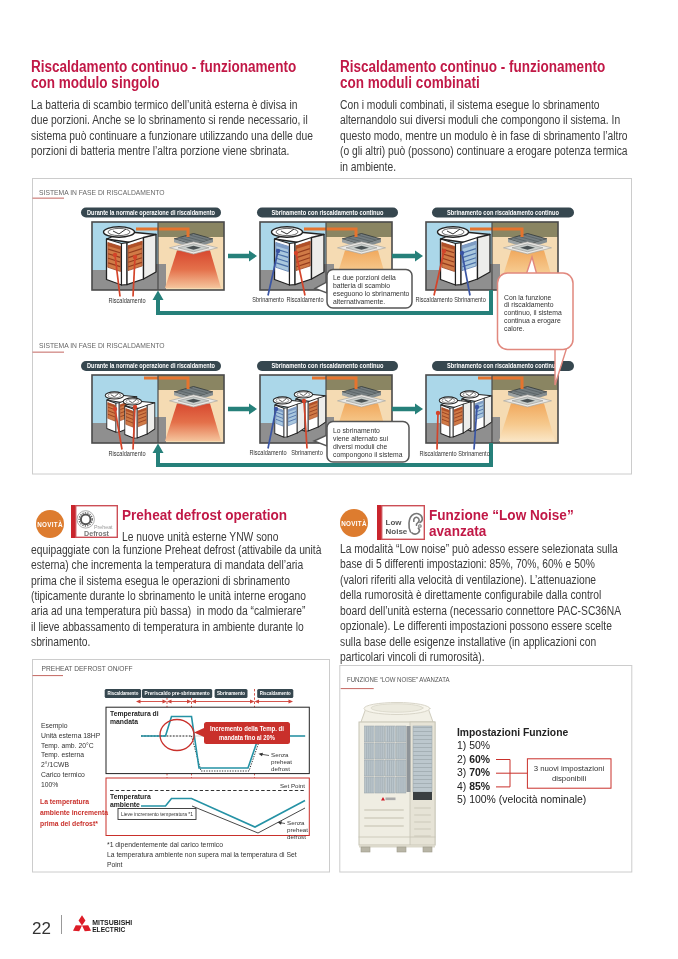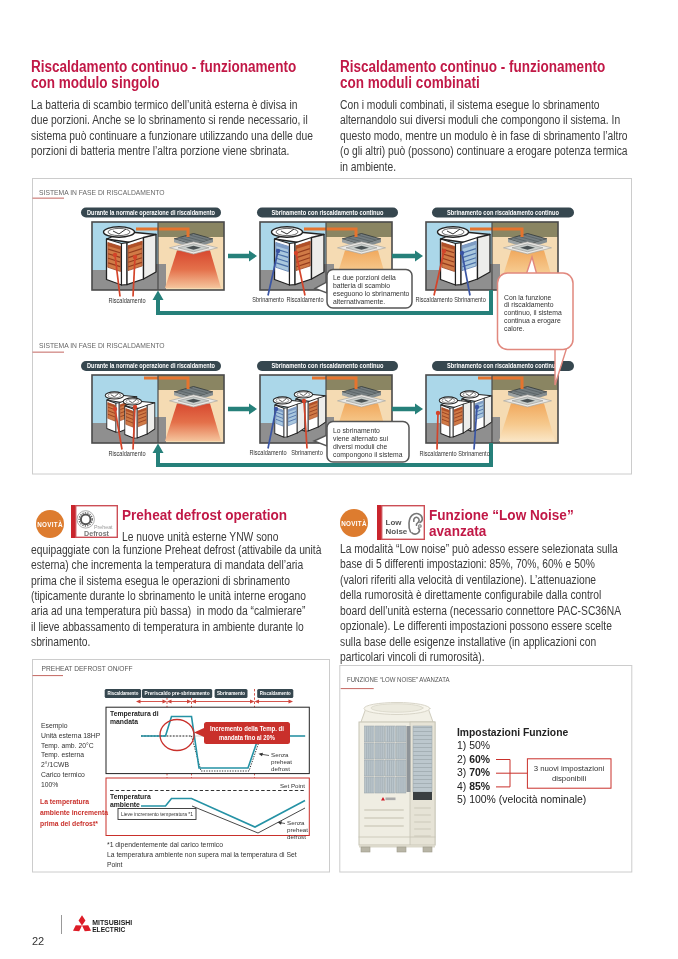--- a/index.html
+++ b/index.html
@@ -657,21 +657,21 @@
 <line x1="171" y1="94.5" x2="171" y2="121.9" stroke="#c9302b" stroke-width="1"></line>
 <line x1="171" y1="108.2" x2="188.4" y2="108.2" stroke="#c9302b" stroke-width="1"></line>
 <rect x="188.4" y="93.8" width="83.6" height="29.4" fill="#fff" stroke="#c9302b" stroke-width="1"></rect>
 <text x="230" y="106" text-anchor="middle" font-size="7.8" fill="#333">3 nuovi impostazioni</text>
 <text x="230" y="115.5" text-anchor="middle" font-size="7.8" fill="#333">disponibili</text>
 </svg>
 
 <div class="abs" style="left:457px;top:726.3px;font-size:11.1px;font-weight:bold;color:#222;transform:scaleX(0.93);transform-origin:0 0;white-space:nowrap;">Impostazioni Funzione</div>
 <div class="abs" style="left:457px;top:739.4px;font-size:10.8px;line-height:13.4px;color:#222;transform:scaleX(0.966);transform-origin:0 0;white-space:nowrap;">1) 50%<br>2) <b>60%</b><br>3) <b>70%</b><br>4) <b>85%</b><br>5) 100% (velocità nominale)</div>
 
-<div class="abs" style="left:32px;top:919px;font-size:11px;color:#333;margin-top:16px;">22</div>
+<div class="abs" style="left:32px;top:919px;font-size:17px;color:#333;">22</div>
 <div class="abs" style="left:60.5px;top:915px;width:1px;height:19px;background:#999;"></div>
 <div class="abs" style="left:71.5px;top:915px;"><svg width="20" height="18" viewBox="0 0 20 18">
       <polygon points="10,10.6 13.45,5.4 10,0.2 6.55,5.4" fill="#dd1c27"></polygon>
       <polygon points="10,10.6 12.78,16.19 19.0,15.8 16.23,10.21" fill="#dd1c27"></polygon>
       <polygon points="10,10.6 7.22,16.19 1.0,15.8 3.77,10.21" fill="#dd1c27"></polygon>
     </svg></div>
 <svg style="position:absolute;left:90px;top:915px" width="50" height="20" viewBox="0 0 50 20" font-family="Liberation Sans, sans-serif">
     <text x="2.2" y="10.3" font-size="8" font-weight="bold" fill="#1a1a1a" textLength="40" lengthAdjust="spacingAndGlyphs">MITSUBISHI</text>
     <text x="2.2" y="17.4" font-size="8" font-weight="bold" fill="#1a1a1a" textLength="33.1" lengthAdjust="spacingAndGlyphs">ELECTRIC</text>
   </svg>

